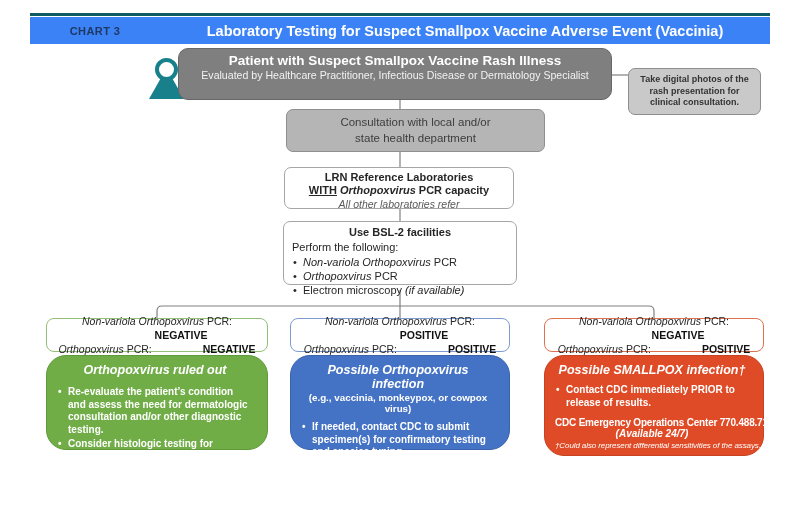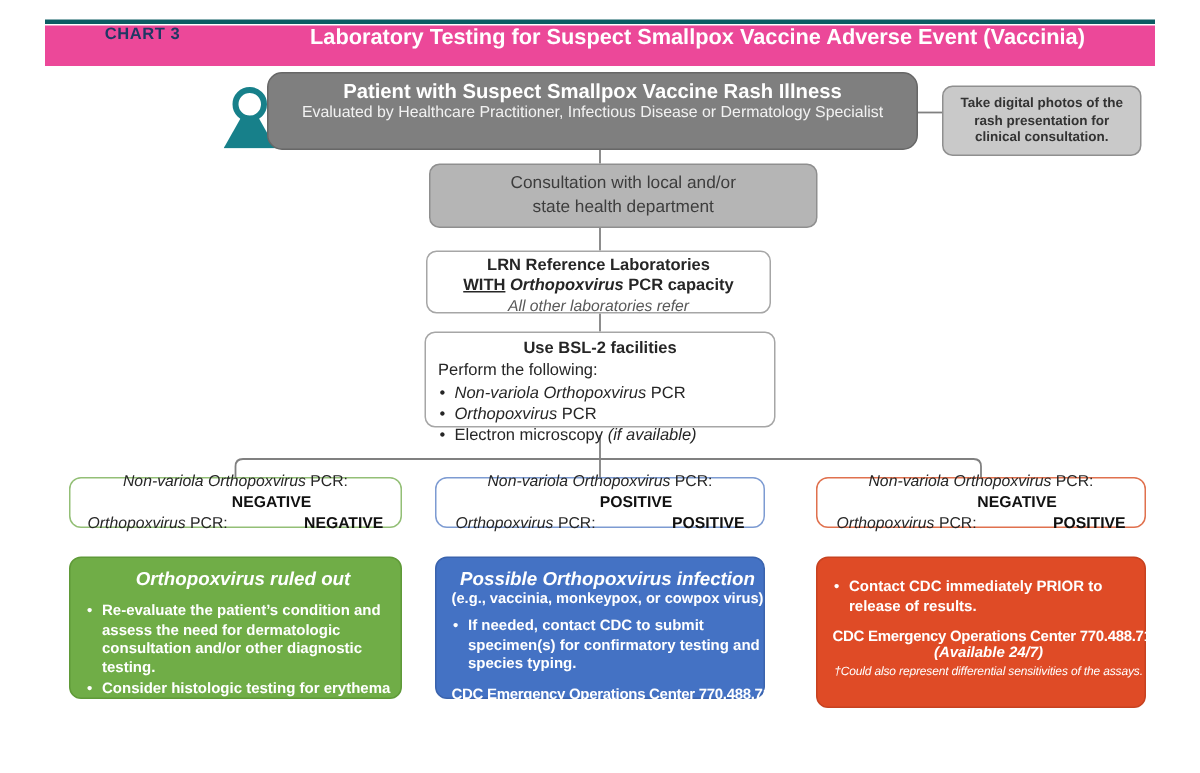--- a/index.html
+++ b/index.html
@@ -2,36 +2,36 @@
 <html><head>
 <meta charset="utf-8">
 <style>
   html,body{margin:0;padding:0;background:#fff;}
   .canvas{
     position:relative;width:800px;height:515px;background:#fff;overflow:hidden;
     font-family:"Liberation Sans","DejaVu Sans",sans-serif;color:#262626;
   }
   
   .header-accent{position:absolute;left:30px;top:13px;width:740px;height:3px;background:#0d5c63;}
-  .header{position:absolute;left:30px;top:17px;width:740px;height:27px;background:#ec4899;display:flex;align-items:flex-start;}
+  .header{position:absolute;left:30px;top:17px;width:740px;height:27px;background:#3b82f6;display:flex;align-items:center;}
   .chart-label{width:130px;text-align:center;color:#1f3864;font-weight:bold;font-size:11px;letter-spacing:.4px;}
   .header-title{flex:1;text-align:center;color:#ffffff;font-weight:bold;font-size:14.5px;}
   
   .connectors{position:absolute;left:0;top:0;width:800px;height:515px;pointer-events:none;}
   
   .person-head{position:absolute;left:155px;top:58px;width:15px;height:15px;border:4px solid #17808a;border-radius:50%;background:#fff;}
   .person-body{position:absolute;left:149px;top:78px;width:35px;height:21px;background:#17808a;
     clip-path:polygon(34% 0,66% 0,100% 100%,0 100%);}
   
   .box{position:absolute;box-sizing:border-box;}
   .patient{left:178px;top:48px;width:434px;height:52px;background:#7f7f7f;border:1px solid #676767;border-radius:10px;
     color:#fff;text-align:center;padding-top:4px;}
   .patient-title{font-size:13.5px;font-weight:bold;}
   .patient-sub{font-size:10.6px;color:#f2f2f2;margin-top:1px;white-space:nowrap;}
-  .note{left:628px;top:57px;width:133px;height:47px;background:#c9c9c9;border:1px solid #8f8f8f;border-radius:7px;
+  .note{left:628px;top:68px;width:133px;height:47px;background:#c9c9c9;border:1px solid #8f8f8f;border-radius:7px;
     display:flex;align-items:center;justify-content:center;text-align:center;font-size:9px;font-weight:600;color:#333;
     line-height:1.3;padding:2px 7px;}
   .consult{left:286px;top:109px;width:259px;height:43px;background:#b5b5b5;border:1px solid #8f8f8f;border-radius:7px;
     display:flex;flex-direction:column;align-items:center;justify-content:center;font-size:11.5px;color:#3d3d3d;line-height:1.35;}
   .lrn{left:284px;top:167px;width:230px;height:42px;background:#fff;border:1px solid #a6a6a6;border-radius:7px;
     text-align:center;font-size:11px;line-height:1.22;padding-top:3px;}
   .lrn .b{font-weight:bold;color:#262626;}
   .lrn .u{text-decoration:underline;}
   .lrn .refer{font-style:italic;color:#595959;font-size:10.5px;}
   .bsl{left:283px;top:221px;width:234px;height:64px;background:#fff;border:1px solid #a6a6a6;border-radius:7px;
@@ -40,21 +40,21 @@
   .bullet-line{position:relative;padding-left:11px;}
   .bullet-line::before{content:"•";position:absolute;left:1px;top:0;}
   
   .result{top:318px;height:34px;background:#fff;border-radius:8px;display:flex;flex-direction:column;
     align-items:center;justify-content:center;font-size:10.5px;line-height:1.35;text-align:center;color:#262626;}
   .result b{color:#111;padding-left:48px;}
   .res-left{left:46px;width:222px;border:1.4px solid #93bf76;}
   .res-mid{left:290px;width:220px;border:1.4px solid #7d9bd2;}
   .res-right{left:544px;width:220px;border:1.4px solid #e0714e;}
   
-  .outcome{top:371px;border-radius:8px;color:#fff;padding:7px 0 5px 10px;}
+  .outcome{top:355px;border-radius:20px;color:#fff;padding:7px 14px 5px 10px;}
   .out-green{left:46px;width:222px;height:95px;background:#70ad47;border:1px solid #5f9a38;}
   .out-blue{left:290px;width:220px;height:95px;background:#4472c4;border:1px solid #3a63ad;}
   .out-red{left:544px;width:220px;height:101px;background:#df4b26;border:1px solid #c74220;}
   .out-title{text-align:center;font-weight:bold;font-style:italic;font-size:12.5px;}
   .out-subtitle{text-align:center;font-weight:bold;font-size:9.8px;margin-top:1px;}
   .out-bullets{margin-top:7px;font-size:10px;font-weight:600;line-height:1.25;}
   .out-bullets .bullet-line{margin-bottom:2px;}
   .out-green .out-bullets{margin-top:9px;}
   .contact{text-align:center;font-weight:bold;font-size:10px;letter-spacing:-0.2px;margin-top:8px;white-space:nowrap;}
   .availability{text-align:center;font-weight:bold;font-style:italic;font-size:10px;}
@@ -136,20 +136,21 @@
     <div class="out-title">Possible Orthopoxvirus infection</div>
     <div class="out-subtitle">(e.g., vaccinia, monkeypox, or cowpox virus)</div>
     <div class="out-bullets">
       <div class="bullet-line">If needed, contact CDC to submit specimen(s) for confirmatory testing and species typing.</div>
     </div>
     <div class="contact">CDC Emergency Operations Center 770.488.7100</div>
     <div class="availability">(Available 24/7)</div>
   </div>
 
   <div class="box outcome out-red">
+    <div class="out-title">Possible SMALLPOX infection†</div>
     <div class="out-bullets">
       <div class="bullet-line">Contact CDC immediately PRIOR to release of results.</div>
     </div>
     <div class="contact">CDC Emergency Operations Center 770.488.7100</div>
     <div class="availability">(Available 24/7)</div>
     <div class="footnote">†Could also represent differential sensitivities of the assays.</div>
   </div>
 
 </div>
 

